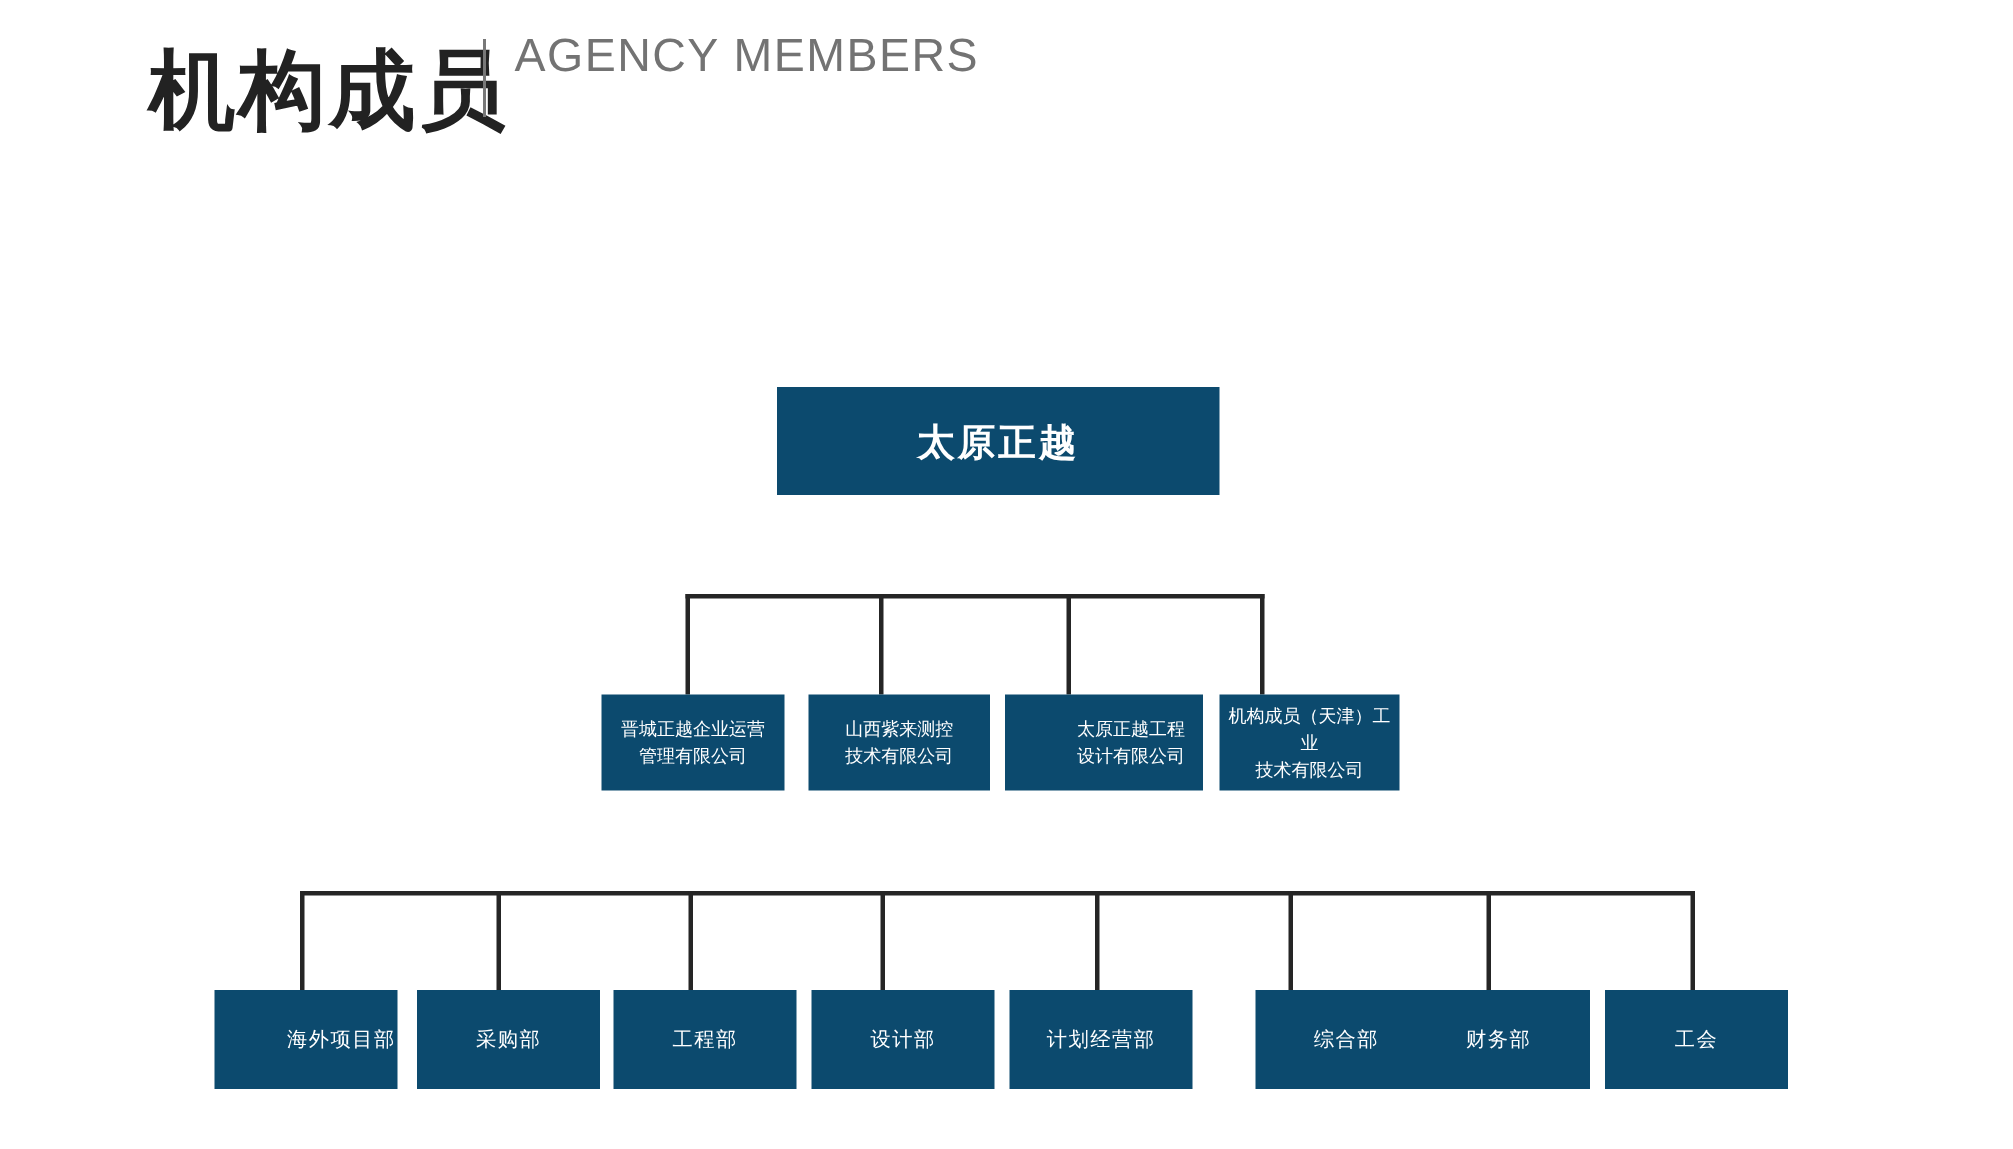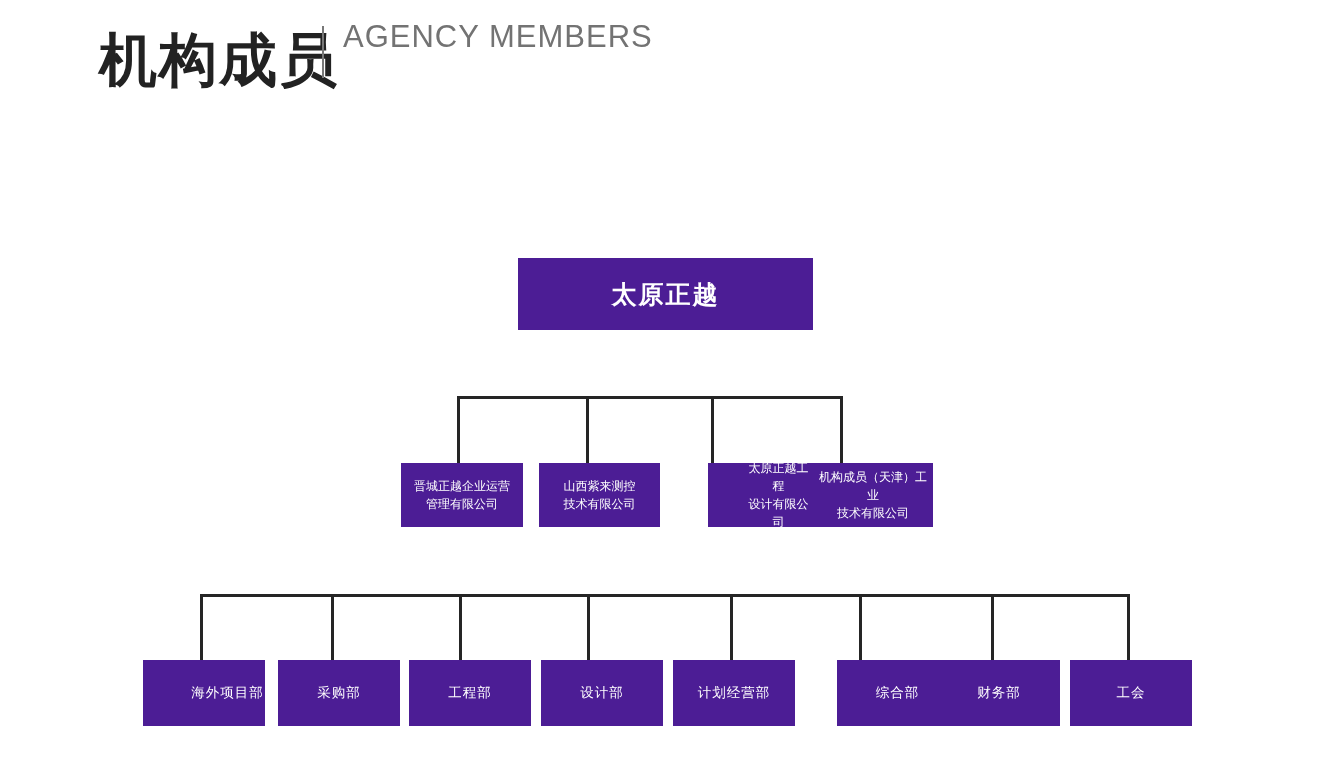--- a/index.html
+++ b/index.html
@@ -44,21 +44,21 @@
     font-size: 31px;
     font-weight: 400;
     color: #737373;
     letter-spacing: 1px;
     font-family: "Liberation Sans", sans-serif;
   }
 
   
   .box {
     position: absolute;
-    background: #4c1d95;
+    background: #0c4a6e;
     color: #ffffff;
     display: flex;
     align-items: center;
     justify-content: center;
     text-align: center;
     box-sizing: border-box;
   }
   .root-box {
     left: 518px;
     top: 258px;
@@ -72,21 +72,21 @@
     top: 463px;
     height: 64px;
     font-size: 12px;
     line-height: 1.5;
     flex-direction: column;
     padding: 2px 1px;
   }
   .sub-box span { display: block; }
   .sub-1 { left: 401px; width: 122px; }
   .sub-2 { left: 539px; width: 121px; }
-  .sub-3 { left: 708px; width: 105px; padding-left: 37px; }
+  .sub-3 { left: 670px; width: 132px; padding-left: 37px; }
   .sub-4 { left: 813px; width: 120px; }
   .dept-box {
     top: 660px;
     height: 66px;
     font-size: 13.5px;
     letter-spacing: 1px;
   }
   .dept-1 { left: 143px;  width: 122px; padding-left: 47px; }
   .dept-2 { left: 278px;  width: 122px; }
   .dept-3 { left: 409px;  width: 122px; }

